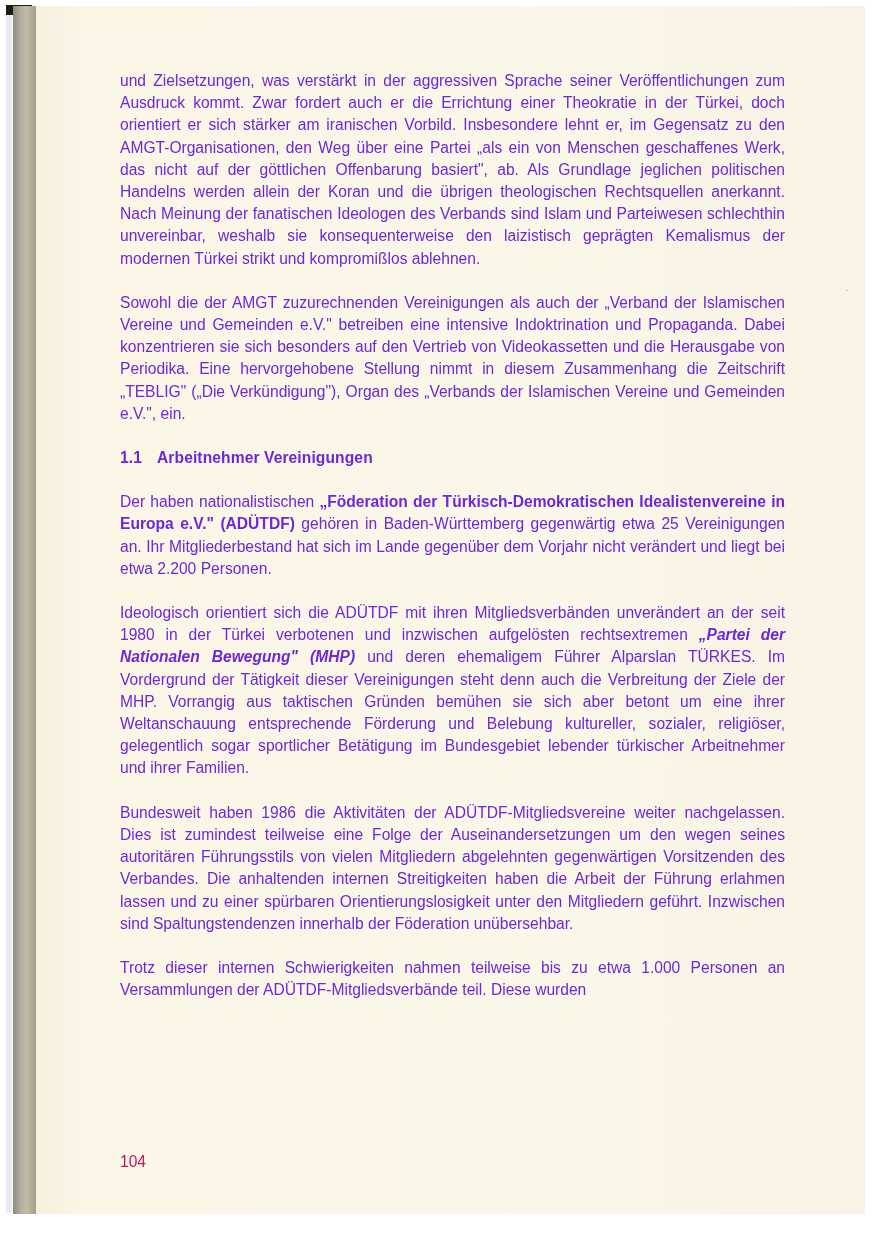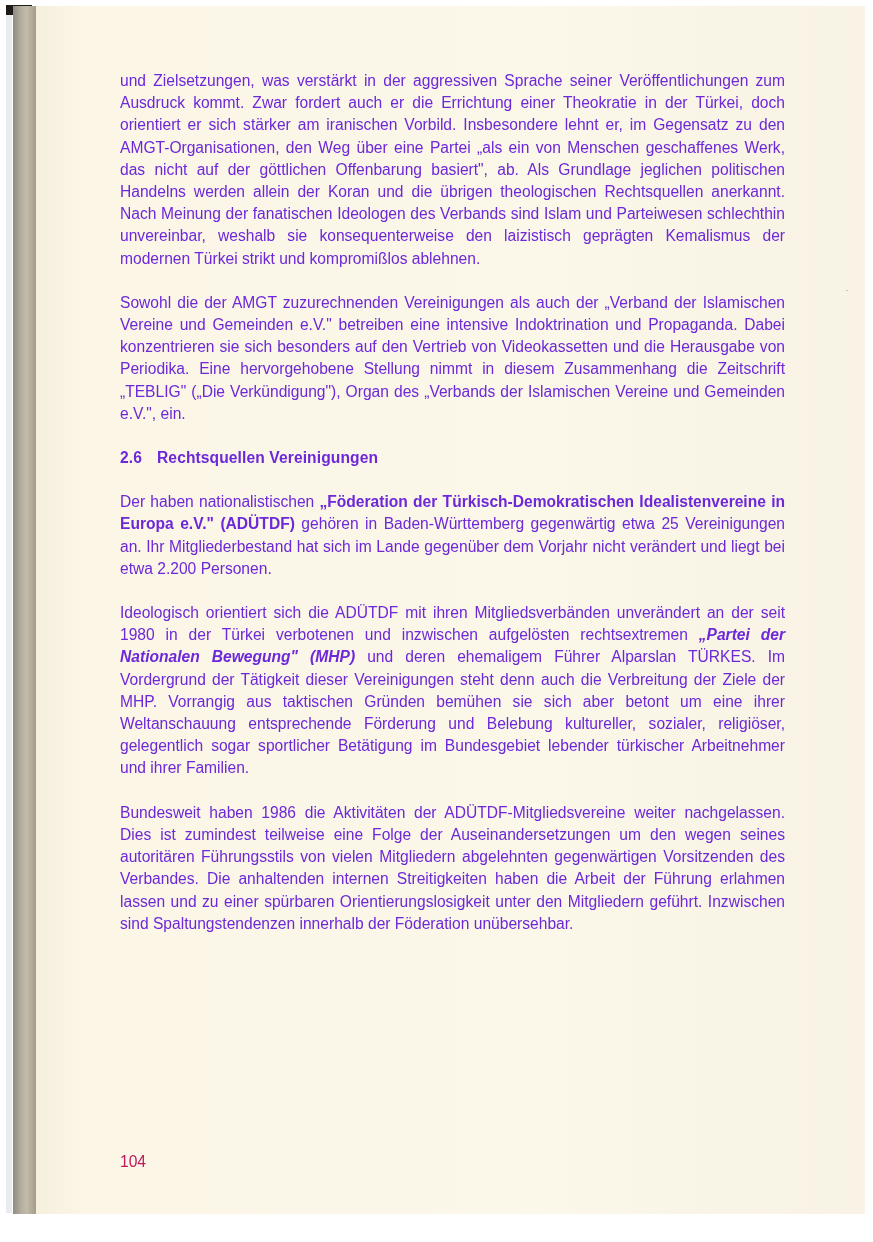--- a/index.html
+++ b/index.html
@@ -57,30 +57,33 @@
 
 <div class="text-block">
   <p class="para">
     <span>und Zielsetzungen, was verstärkt in der aggressiven Sprache seiner Veröffentlichungen zum Ausdruck kommt. Zwar fordert auch er die Errichtung einer Theokratie in der Türkei, doch orientiert er sich stärker am iranischen Vorbild. Insbesondere lehnt er, im Gegensatz zu den AMGT-Organisationen, den Weg über eine Partei „als ein von Menschen geschaffenes Werk, das nicht auf der göttlichen Offenbarung basiert", ab. Als Grundlage jeglichen politischen Handelns werden allein der Koran und die übrigen theologischen Rechtsquellen anerkannt. Nach Meinung der fanatischen Ideologen des Verbands sind Islam und Parteiwesen schlechthin unvereinbar, weshalb sie konsequenterweise den laizistisch geprägten Kemalismus der modernen Türkei strikt und kompromißlos ablehnen.</span>
   </p>
   <p class="para">
     <span>Sowohl die der AMGT zuzurechnenden Vereinigungen als auch der „Verband der Islamischen Vereine und Gemeinden e.V." betreiben eine intensive Indoktrination und Propaganda. Dabei konzentrieren sie sich besonders auf den Vertrieb von Videokassetten und die Herausgabe von Periodika. Eine hervorgehobene Stellung nimmt in diesem Zusammenhang die Zeitschrift „TEBLIG" („Die Verkündigung"), Organ des „Verbands der Islamischen Vereine und Gemeinden e.V.", ein.</span>
   </p>
 
   <h2 class="heading">
-    <span class="num">2.6</span><span>Rechtsquellen Vereinigungen</span>
+    <span class="num">1.1</span><span>Arbeitnehmer Vereinigungen</span>
   </h2>
 
   <p class="para">
     <span>Der haben nationalistischen </span><span class="b">„Föderation der Türkisch-Demokratischen Idealistenvereine in Europa e.V." (ADÜTDF)</span><span> gehören in Baden-Württemberg gegenwärtig etwa 25 Vereinigungen an. Ihr Mitgliederbestand hat sich im Lande gegenüber dem Vorjahr nicht verändert und liegt bei etwa 2.200 Personen.</span>
   </p>
 
   <p class="para">
     <span>Ideologisch orientiert sich die ADÜTDF mit ihren Mitgliedsverbänden unverändert an der seit 1980 in der Türkei verbotenen und inzwischen aufgelösten rechtsextremen </span><span class="bi">„Partei der Nationalen Bewegung" (MHP)</span><span> und deren ehemaligem Führer Alparslan TÜRKES. Im Vordergrund der Tätigkeit dieser Vereinigungen steht denn auch die Verbreitung der Ziele der MHP. Vorrangig aus taktischen Gründen bemühen sie sich aber betont um eine ihrer Weltanschauung entsprechende Förderung und Belebung kultureller, sozialer, religiöser, gelegentlich sogar sportlicher Betätigung im Bundesgebiet lebender türkischer Arbeitnehmer und ihrer Familien.</span>
   </p>
 
   <p class="para">
     <span>Bundesweit haben 1986 die Aktivitäten der ADÜTDF-Mitgliedsvereine weiter nachgelassen. Dies ist zumindest teilweise eine Folge der Auseinandersetzungen um den wegen seines autoritären Führungsstils von vielen Mitgliedern abgelehnten gegenwärtigen Vorsitzenden des Verbandes. Die anhaltenden internen Streitigkeiten haben die Arbeit der Führung erlahmen lassen und zu einer spürbaren Orientierungslosigkeit unter den Mitgliedern geführt. Inzwischen sind Spaltungstendenzen innerhalb der Föderation unübersehbar.</span>
   </p>
 
+  <p class="para">
+    <span>Trotz dieser internen Schwierigkeiten nahmen teilweise bis zu etwa 1.000 Personen an Versammlungen der ADÜTDF-Mitgliedsverbände teil. Diese wurden</span>
+  </p>
 </div>
 
 <div class="page-number">104</div>
 
 </body></html>

